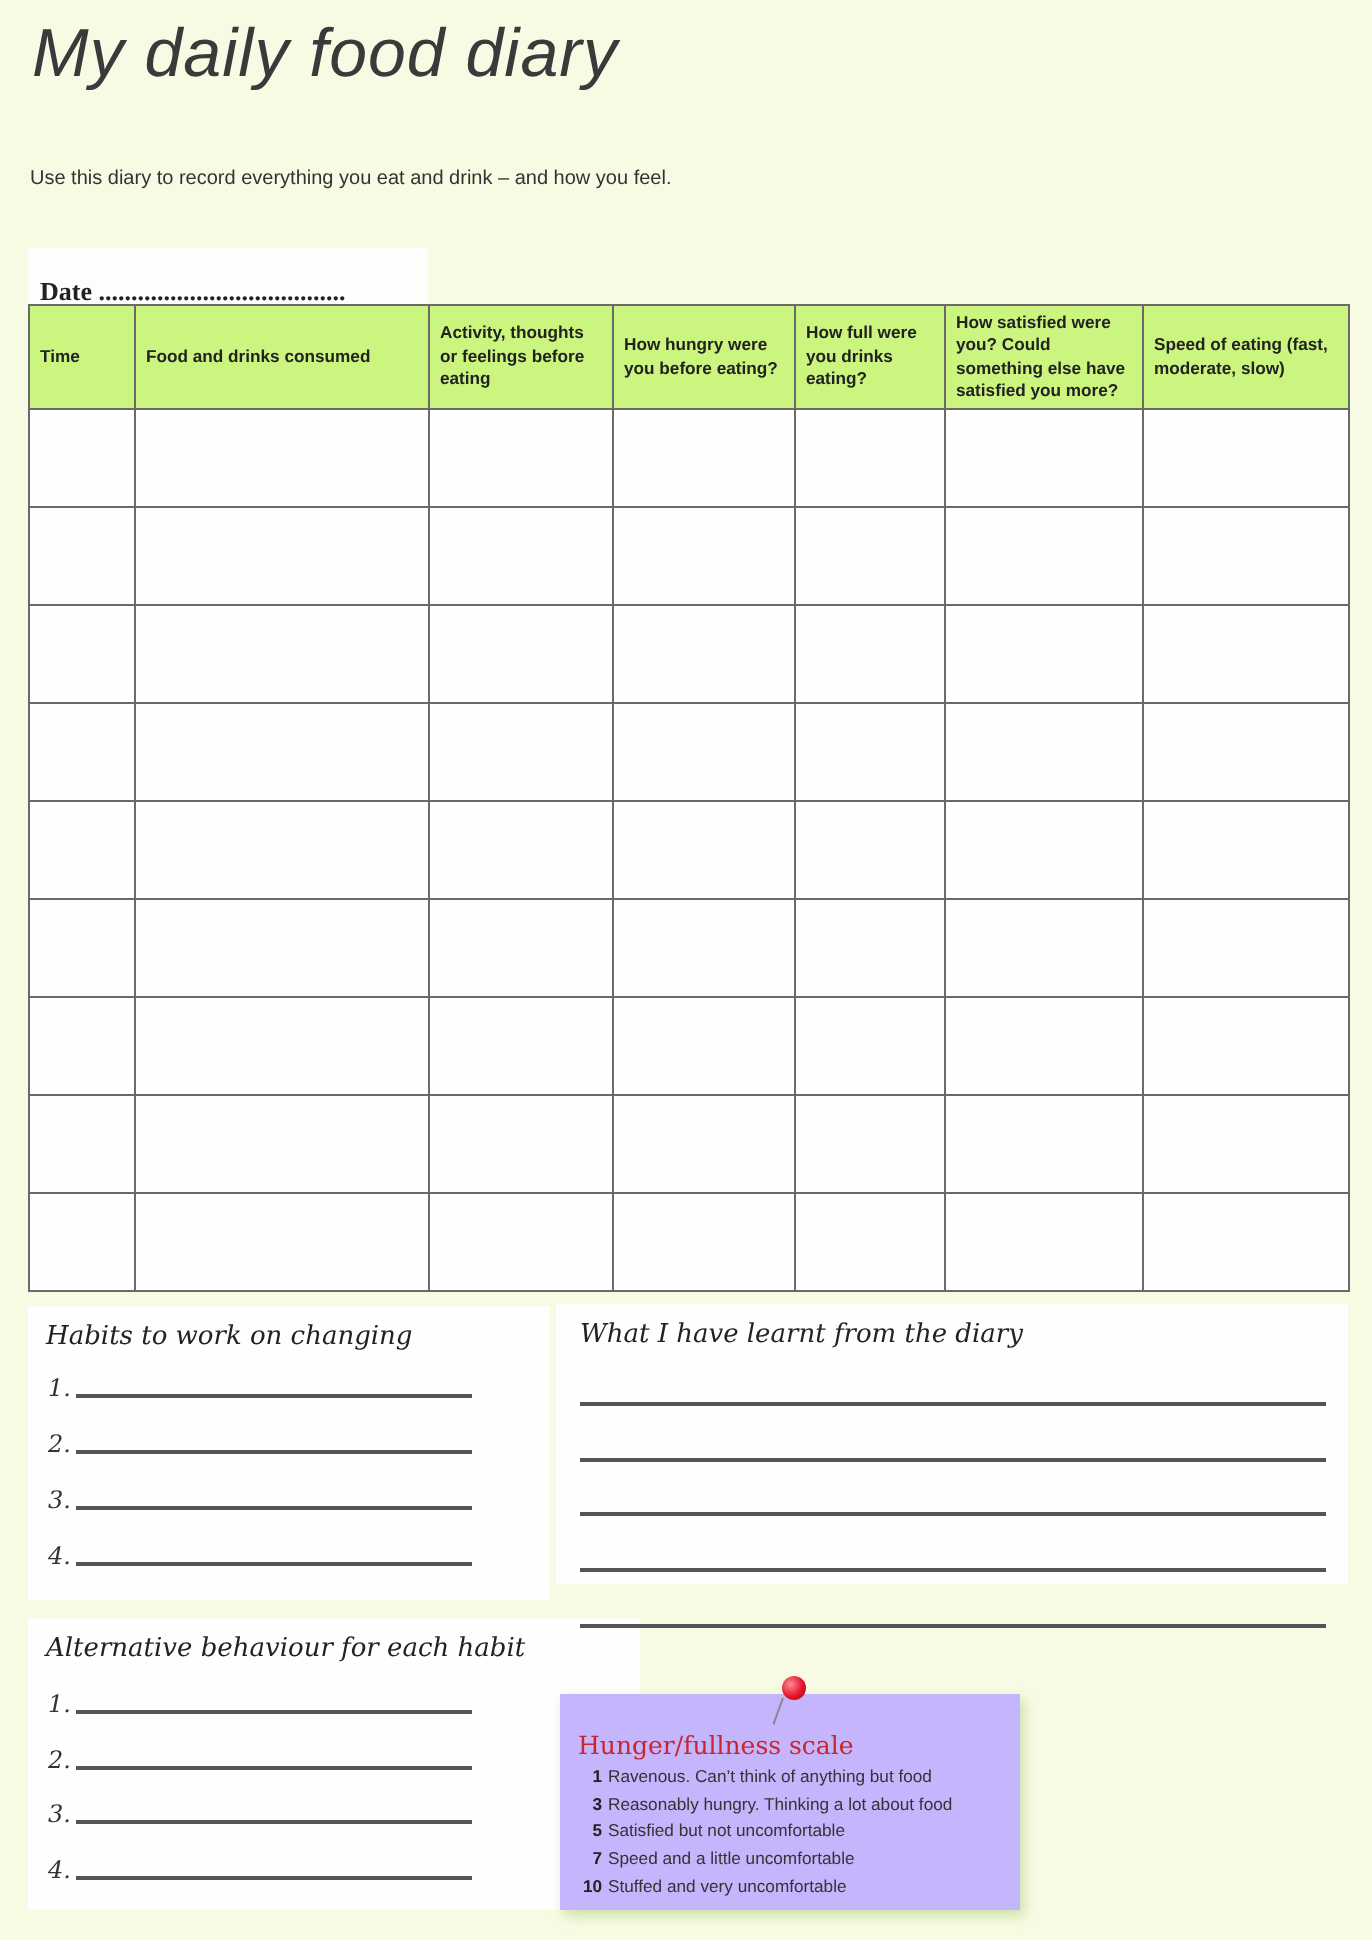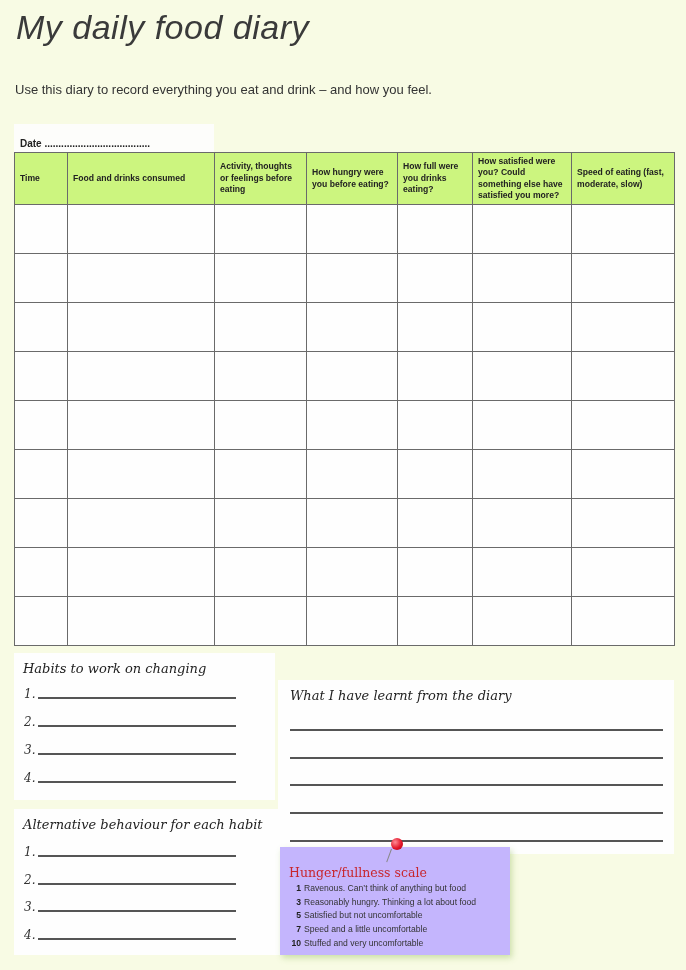--- a/index.html
+++ b/index.html
@@ -14,26 +14,26 @@
     position: absolute; left: 16px; top: 10px;
     font-family: Liberation Sans, sans-serif;
     font-style: italic;
     font-size: 34px;
     letter-spacing: 0.5px;
     color: #3a3a3a;
     line-height: 1;
   }
   .intro {
     position: absolute; left: 15px; top: 80px;
-    font-size: 13px; line-height: 19px; color: #333;
+    font-size: 10px; line-height: 19px; color: #333;
   }
   .date-box {
     position: absolute; left: 14px; top: 124px; width: 200px; height: 46px;
     background: #fdfdfb;
-    font-size: 10px; font-weight: bold; padding: 14px 0 0 6px; color: #222;
+    font-size: 13px; font-weight: bold; padding: 14px 0 0 6px; color: #222; font-family: Liberation Serif, serif;
   }
   table.diary {
     position: absolute; left: 14px; top: 152px; width: 660px; height: 494px;
     border-collapse: collapse; background: #fefefe;
     table-layout: fixed;
   }
   table.diary th, table.diary td { border: 1px solid #6a6a6a; }
   table.diary th {
     background: #ccf57f; height: 52px;
     font-size: 8.6px; font-weight: bold; text-align: left; vertical-align: middle;
@@ -228,21 +228,21 @@
   <div class="num-line" style="top:91px;">
       <span class="num">3.</span>
       <span class="rule"></span>
     </div>
   <div class="num-line" style="top:119px;">
       <span class="num">4.</span>
       <span class="rule"></span>
     </div>
 </div>
 
-<div class="card" style="left:278px; top:680px; width:396px; height:174px;">
+<div class="card" style="left:278px; top:652px; width:396px; height:140px;">
   <div class="script-head" style="left:12px; top:8px;">What I have learnt from the diary</div>
   <div class="learn-rule" style="top:49px;"></div>
   <div class="learn-rule" style="top:77px;"></div>
   <div class="learn-rule" style="top:104px;"></div>
   <div class="learn-rule" style="top:132px;"></div>
   <div class="learn-rule" style="top:160px;"></div>
 </div>
 
 <div class="hunger">
   <div class="h-title">Hunger/fullness scale</div>

